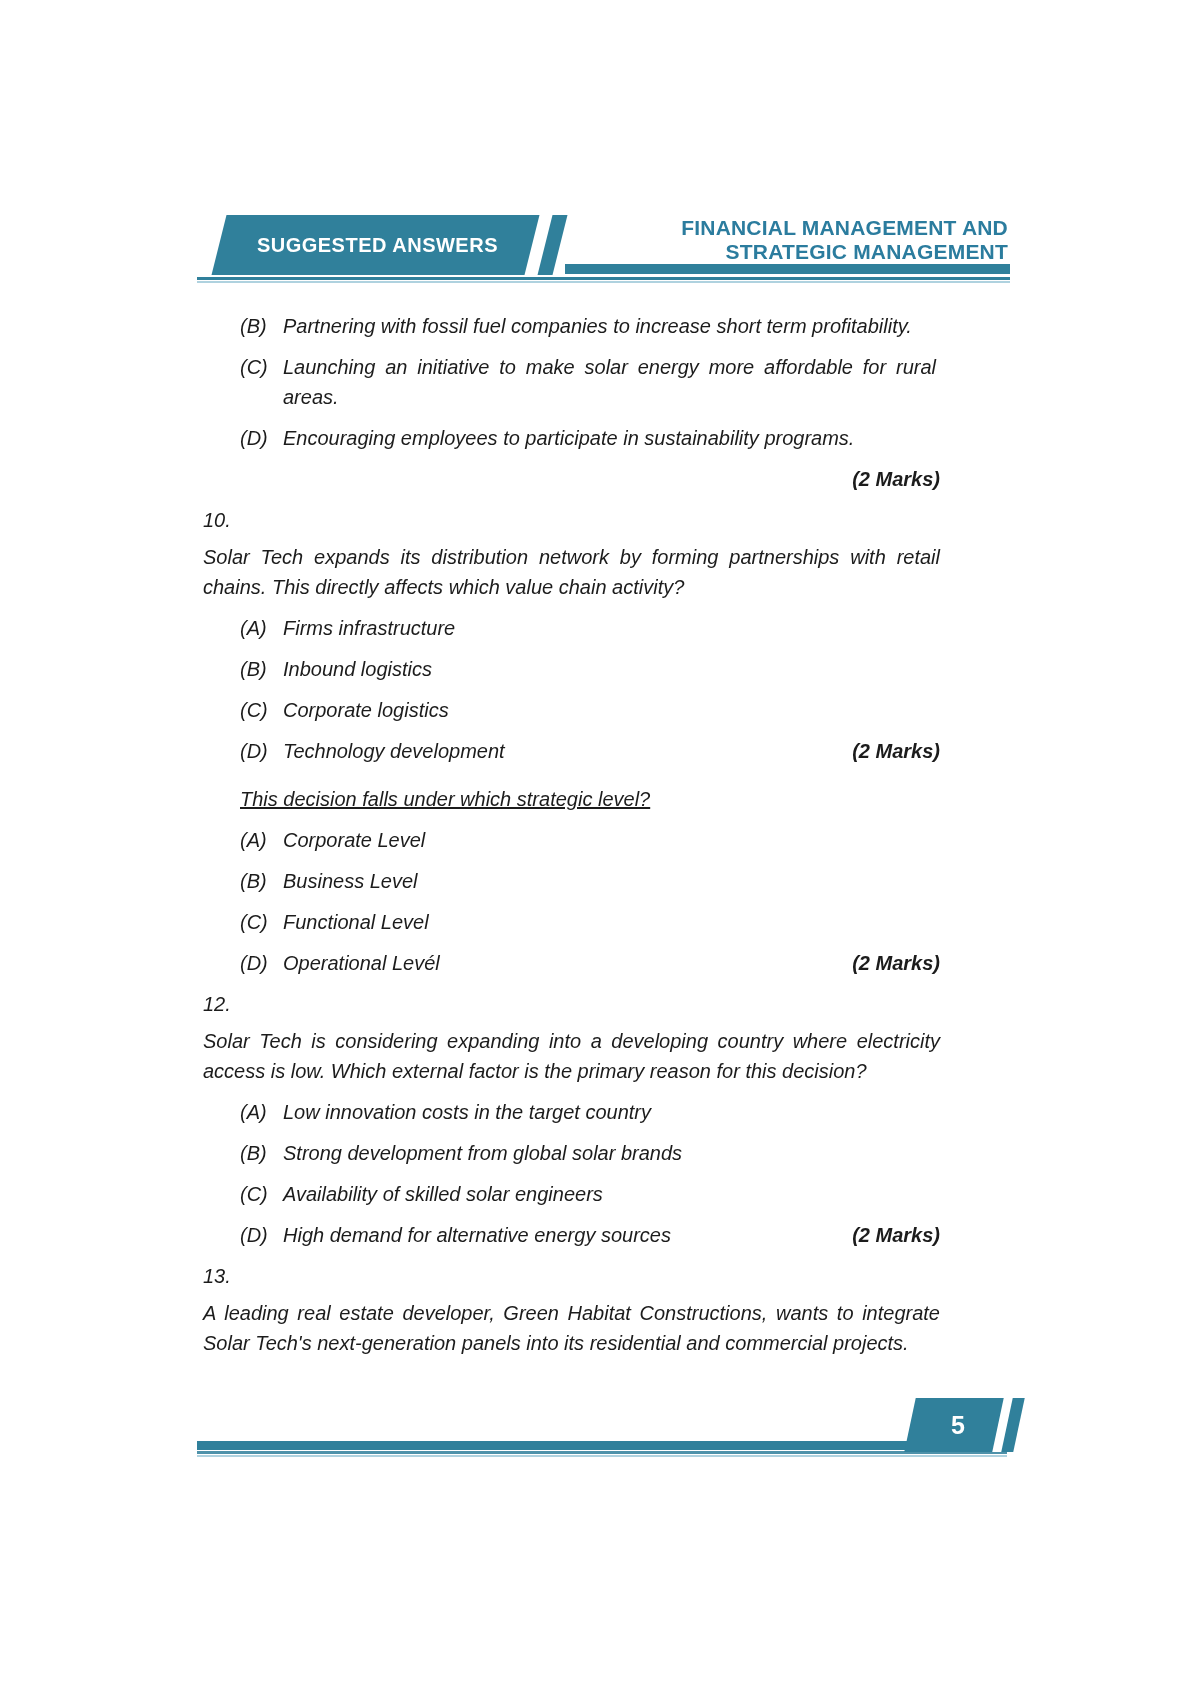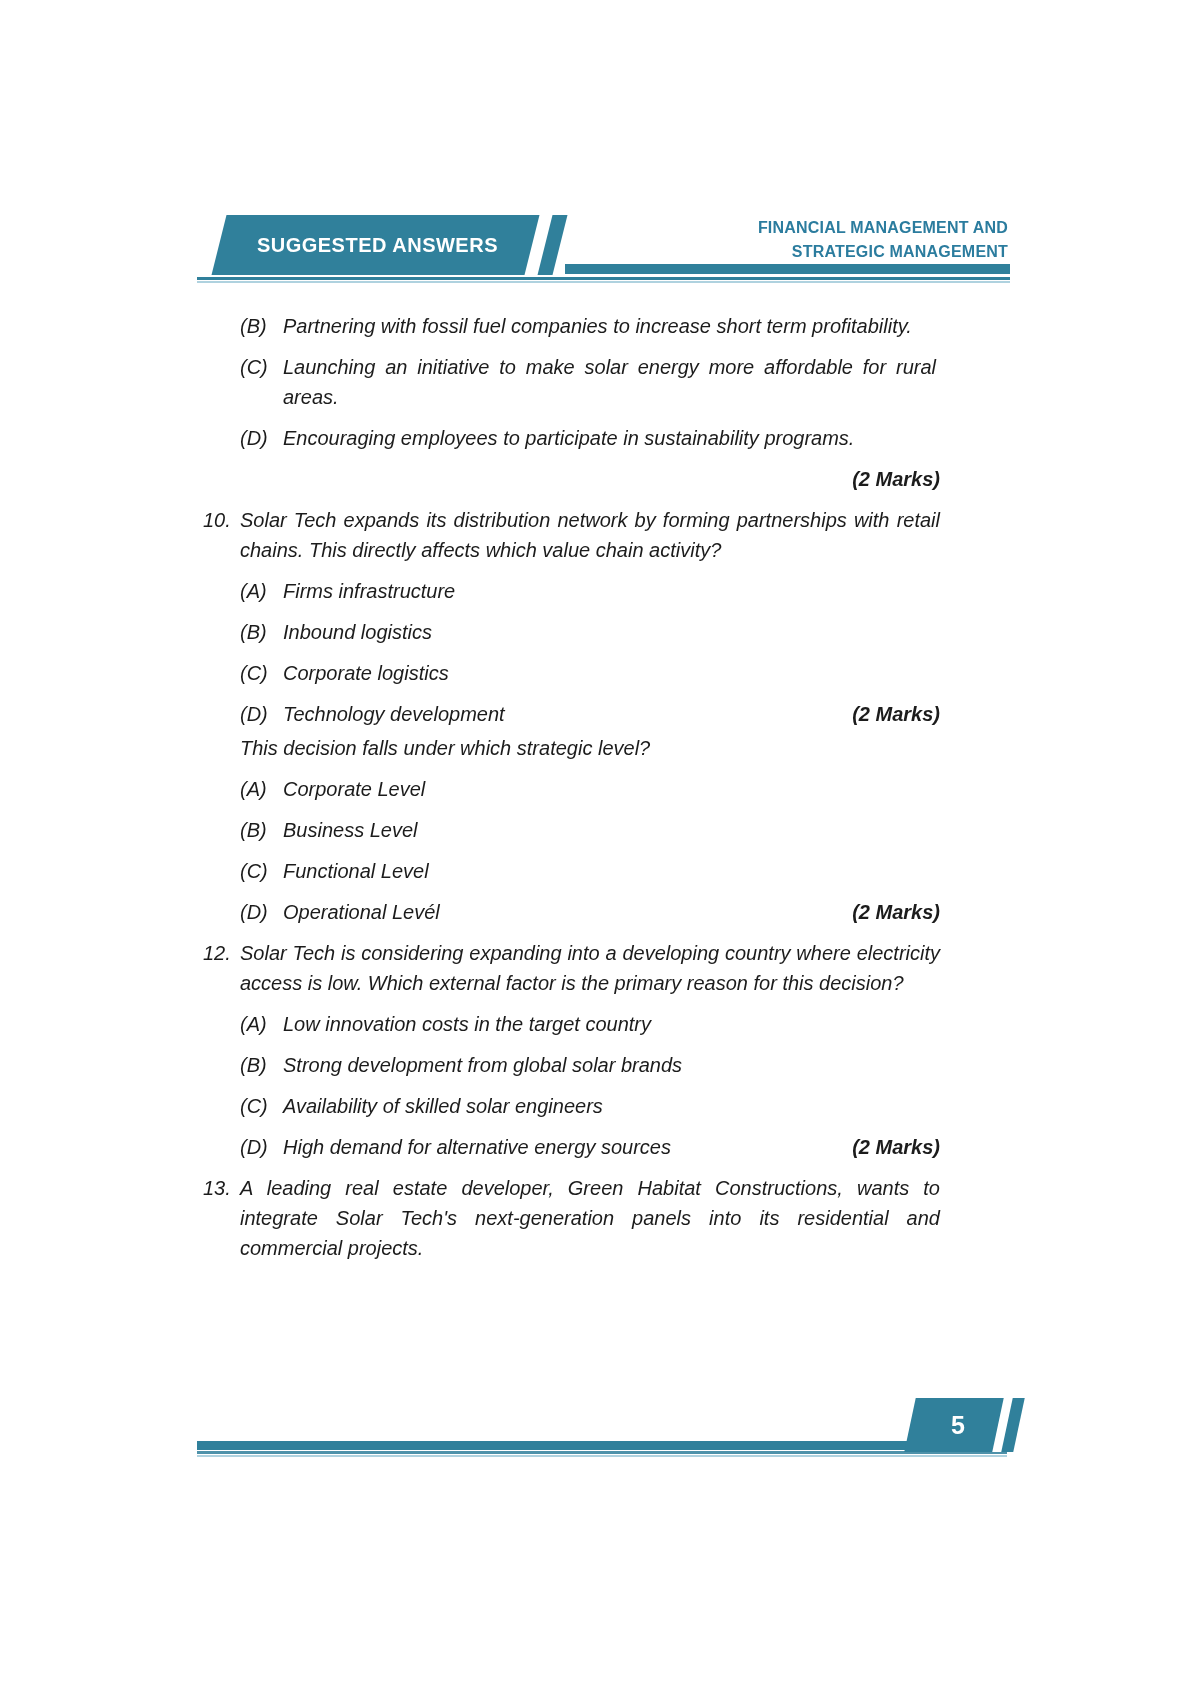--- a/index.html
+++ b/index.html
@@ -32,37 +32,37 @@
     background:#ffffff;
   }
   .hdr-badge .badge-text{
     transform:skewX(14deg);
     color:#ffffff;font-weight:bold;font-size:20px;letter-spacing:.5px;
     margin-right:24px;white-space:nowrap;
   }
   .hdr-title{
     position:absolute;right:183px;top:216px;
     text-align:right;color:var(--title);
-    font-weight:bold;font-size:16px;line-height:24px;letter-spacing:.2px;
+    font-weight:bold;font-size:21px;line-height:24px;letter-spacing:.2px;
     white-space:nowrap;
   }
   .hdr-bar{position:absolute;left:565px;top:264px;width:445px;height:10px;background:var(--teal);}
   .hdr-line{position:absolute;left:197px;top:277px;width:813px;height:3px;background:var(--teal);}
   .hdr-line-light{position:absolute;left:197px;top:281px;width:813px;height:2px;background:var(--light-line);}
 
   
   .content{
     position:absolute;left:203px;top:300px;width:737px;
     font-style:italic;font-size:20px;line-height:30px;
   }
   .content > :first-child{margin-top:0;}
-  .q-head{display:flex;margin-top:11px;}
+  .q-head{display:flex;margin-top:11px;flex-direction:column;}
   .q-num{flex:0 0 37px;}
   .q-text{flex:1;text-align:justify;}
-  .q-followup{margin-top:4px;margin-left:37px;text-align:justify;}
+  .q-followup{margin-top:18px;margin-left:37px;text-align:justify;text-decoration:underline;}
   .option{display:flex;margin-top:11px;margin-left:37px;}
   .opt-label{flex:0 0 43px;}
   .opt-text{flex:1;text-align:justify;padding-right:4px;}
   .opt-marks{flex:0 0 auto;font-weight:bold;white-space:nowrap;}
   .marks-row{margin-top:11px;text-align:right;font-weight:bold;}
 
   
   .ftr-bar{position:absolute;left:197px;top:1441px;width:718px;height:9px;background:var(--teal);}
   .ftr-line-mid{position:absolute;left:197px;top:1451px;width:810px;height:3px;background:var(--footer-mid-line);}
   .ftr-line-light{position:absolute;left:197px;top:1455px;width:810px;height:2px;background:var(--light-line);}

